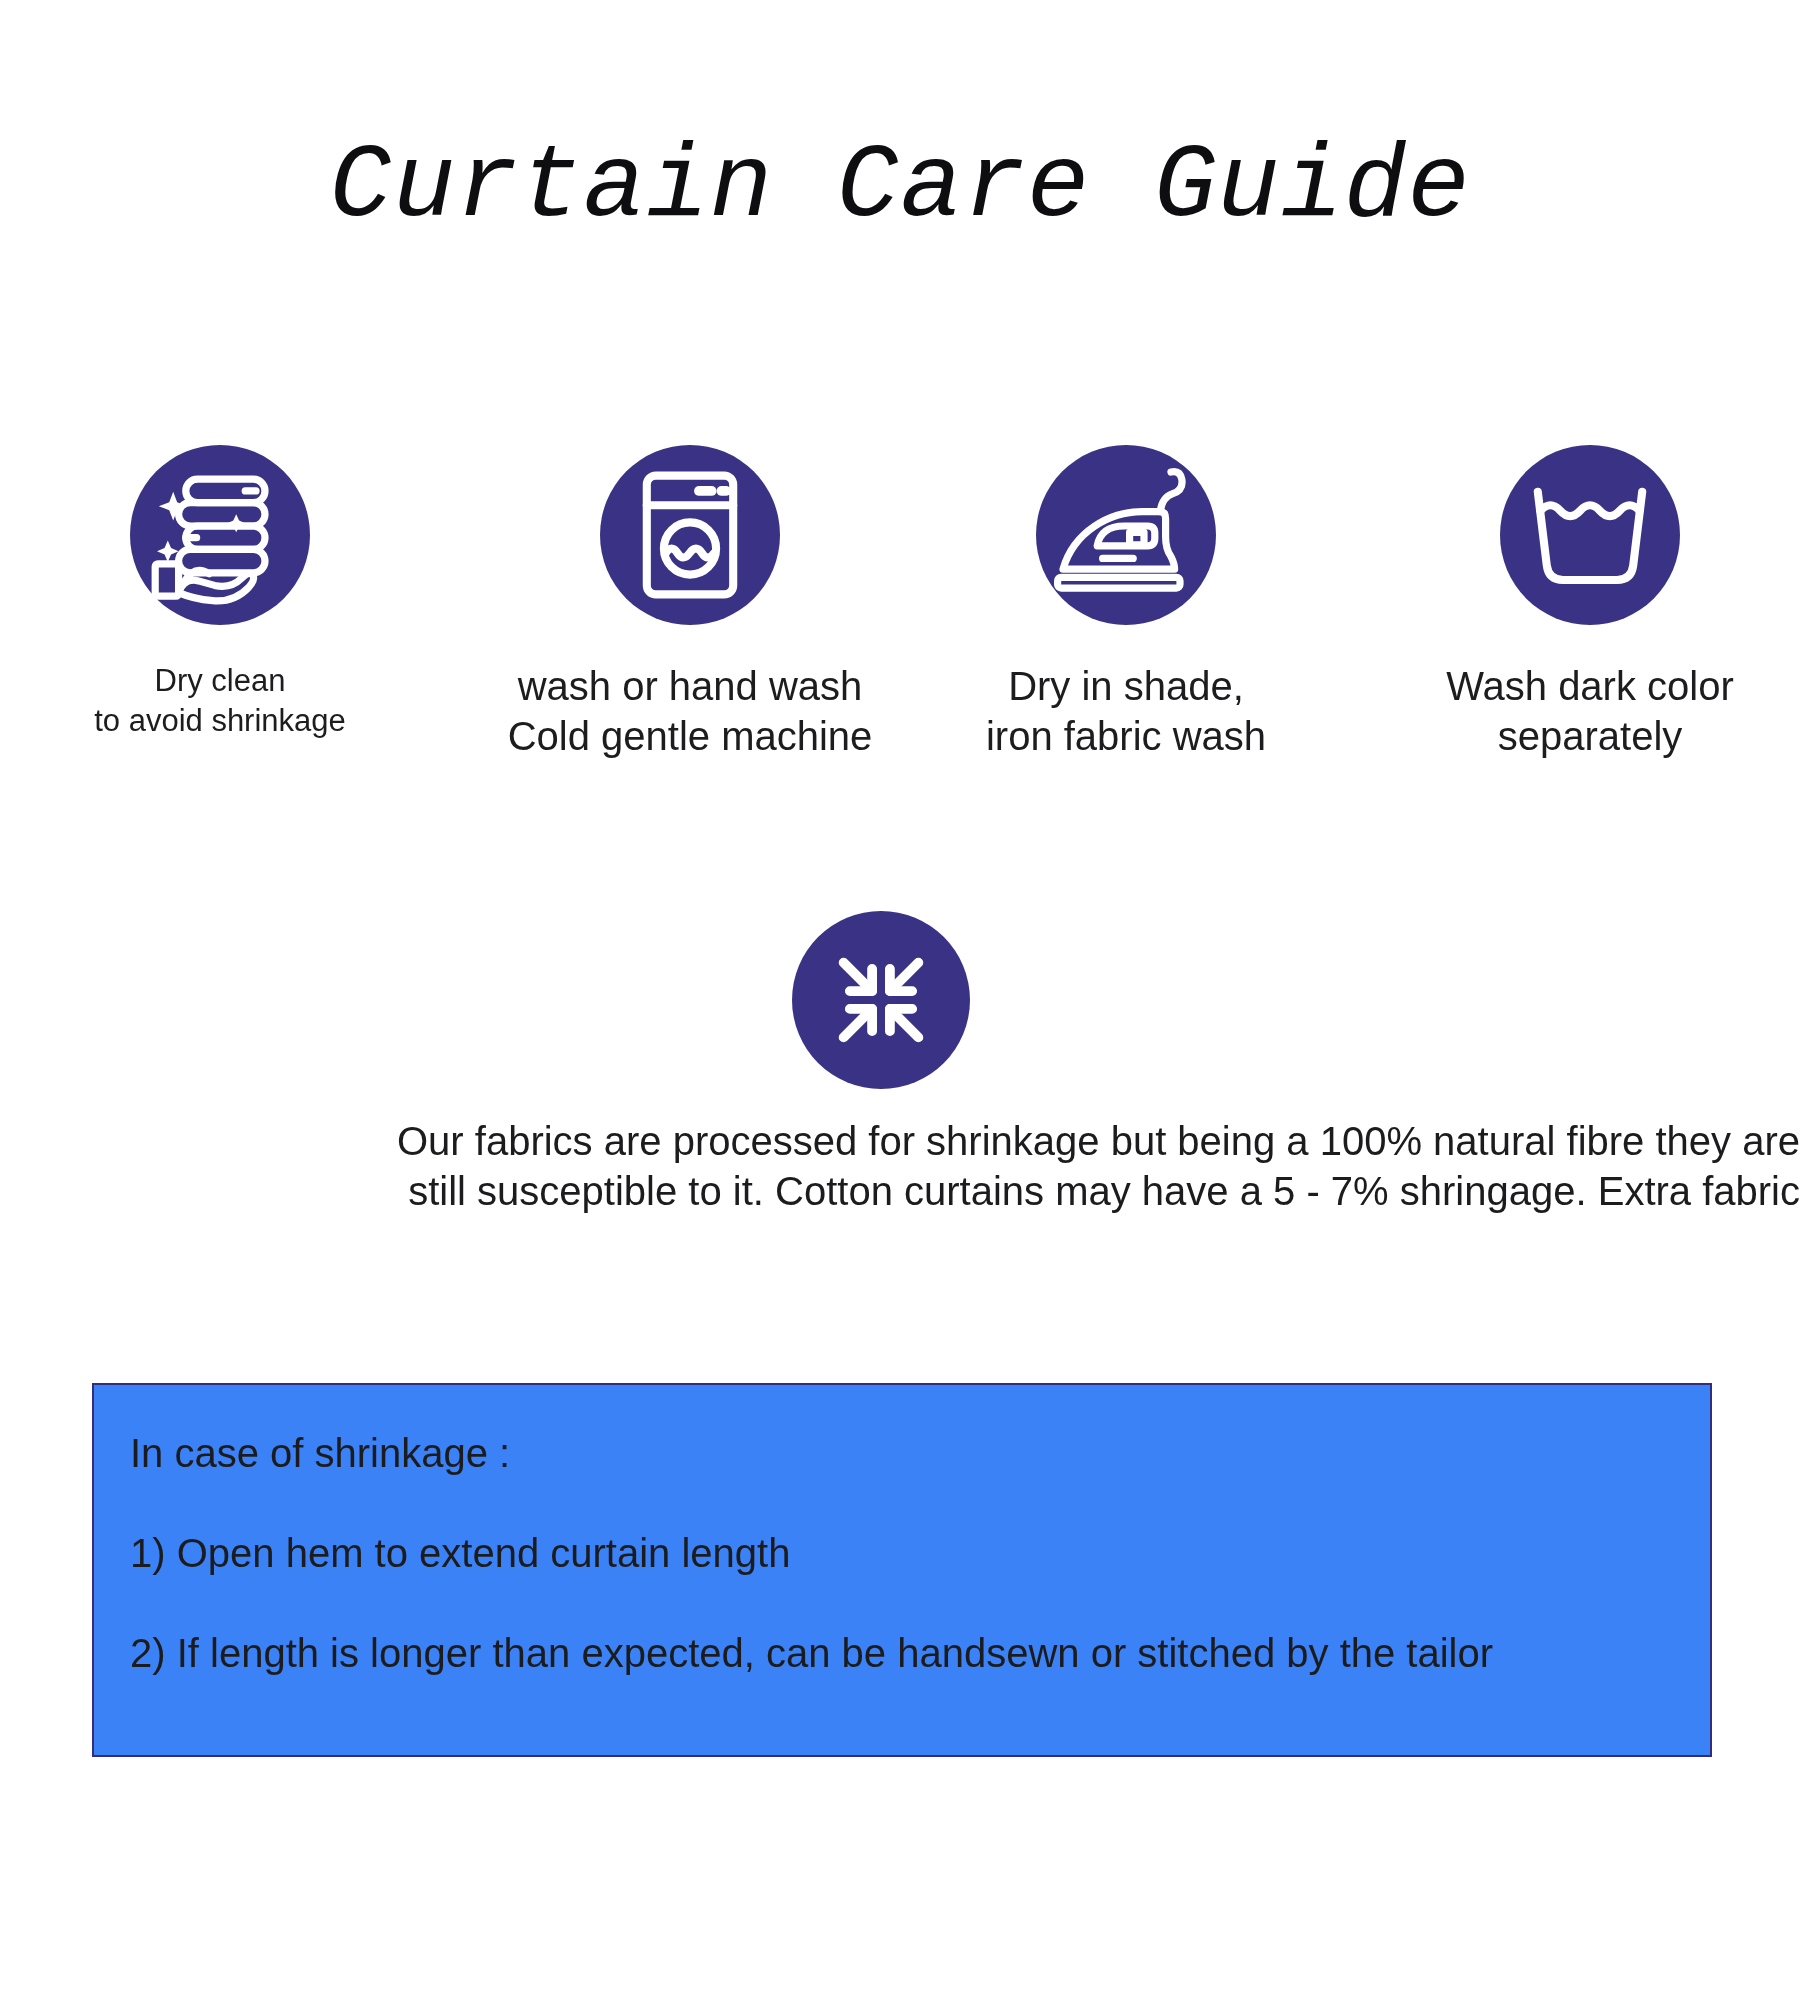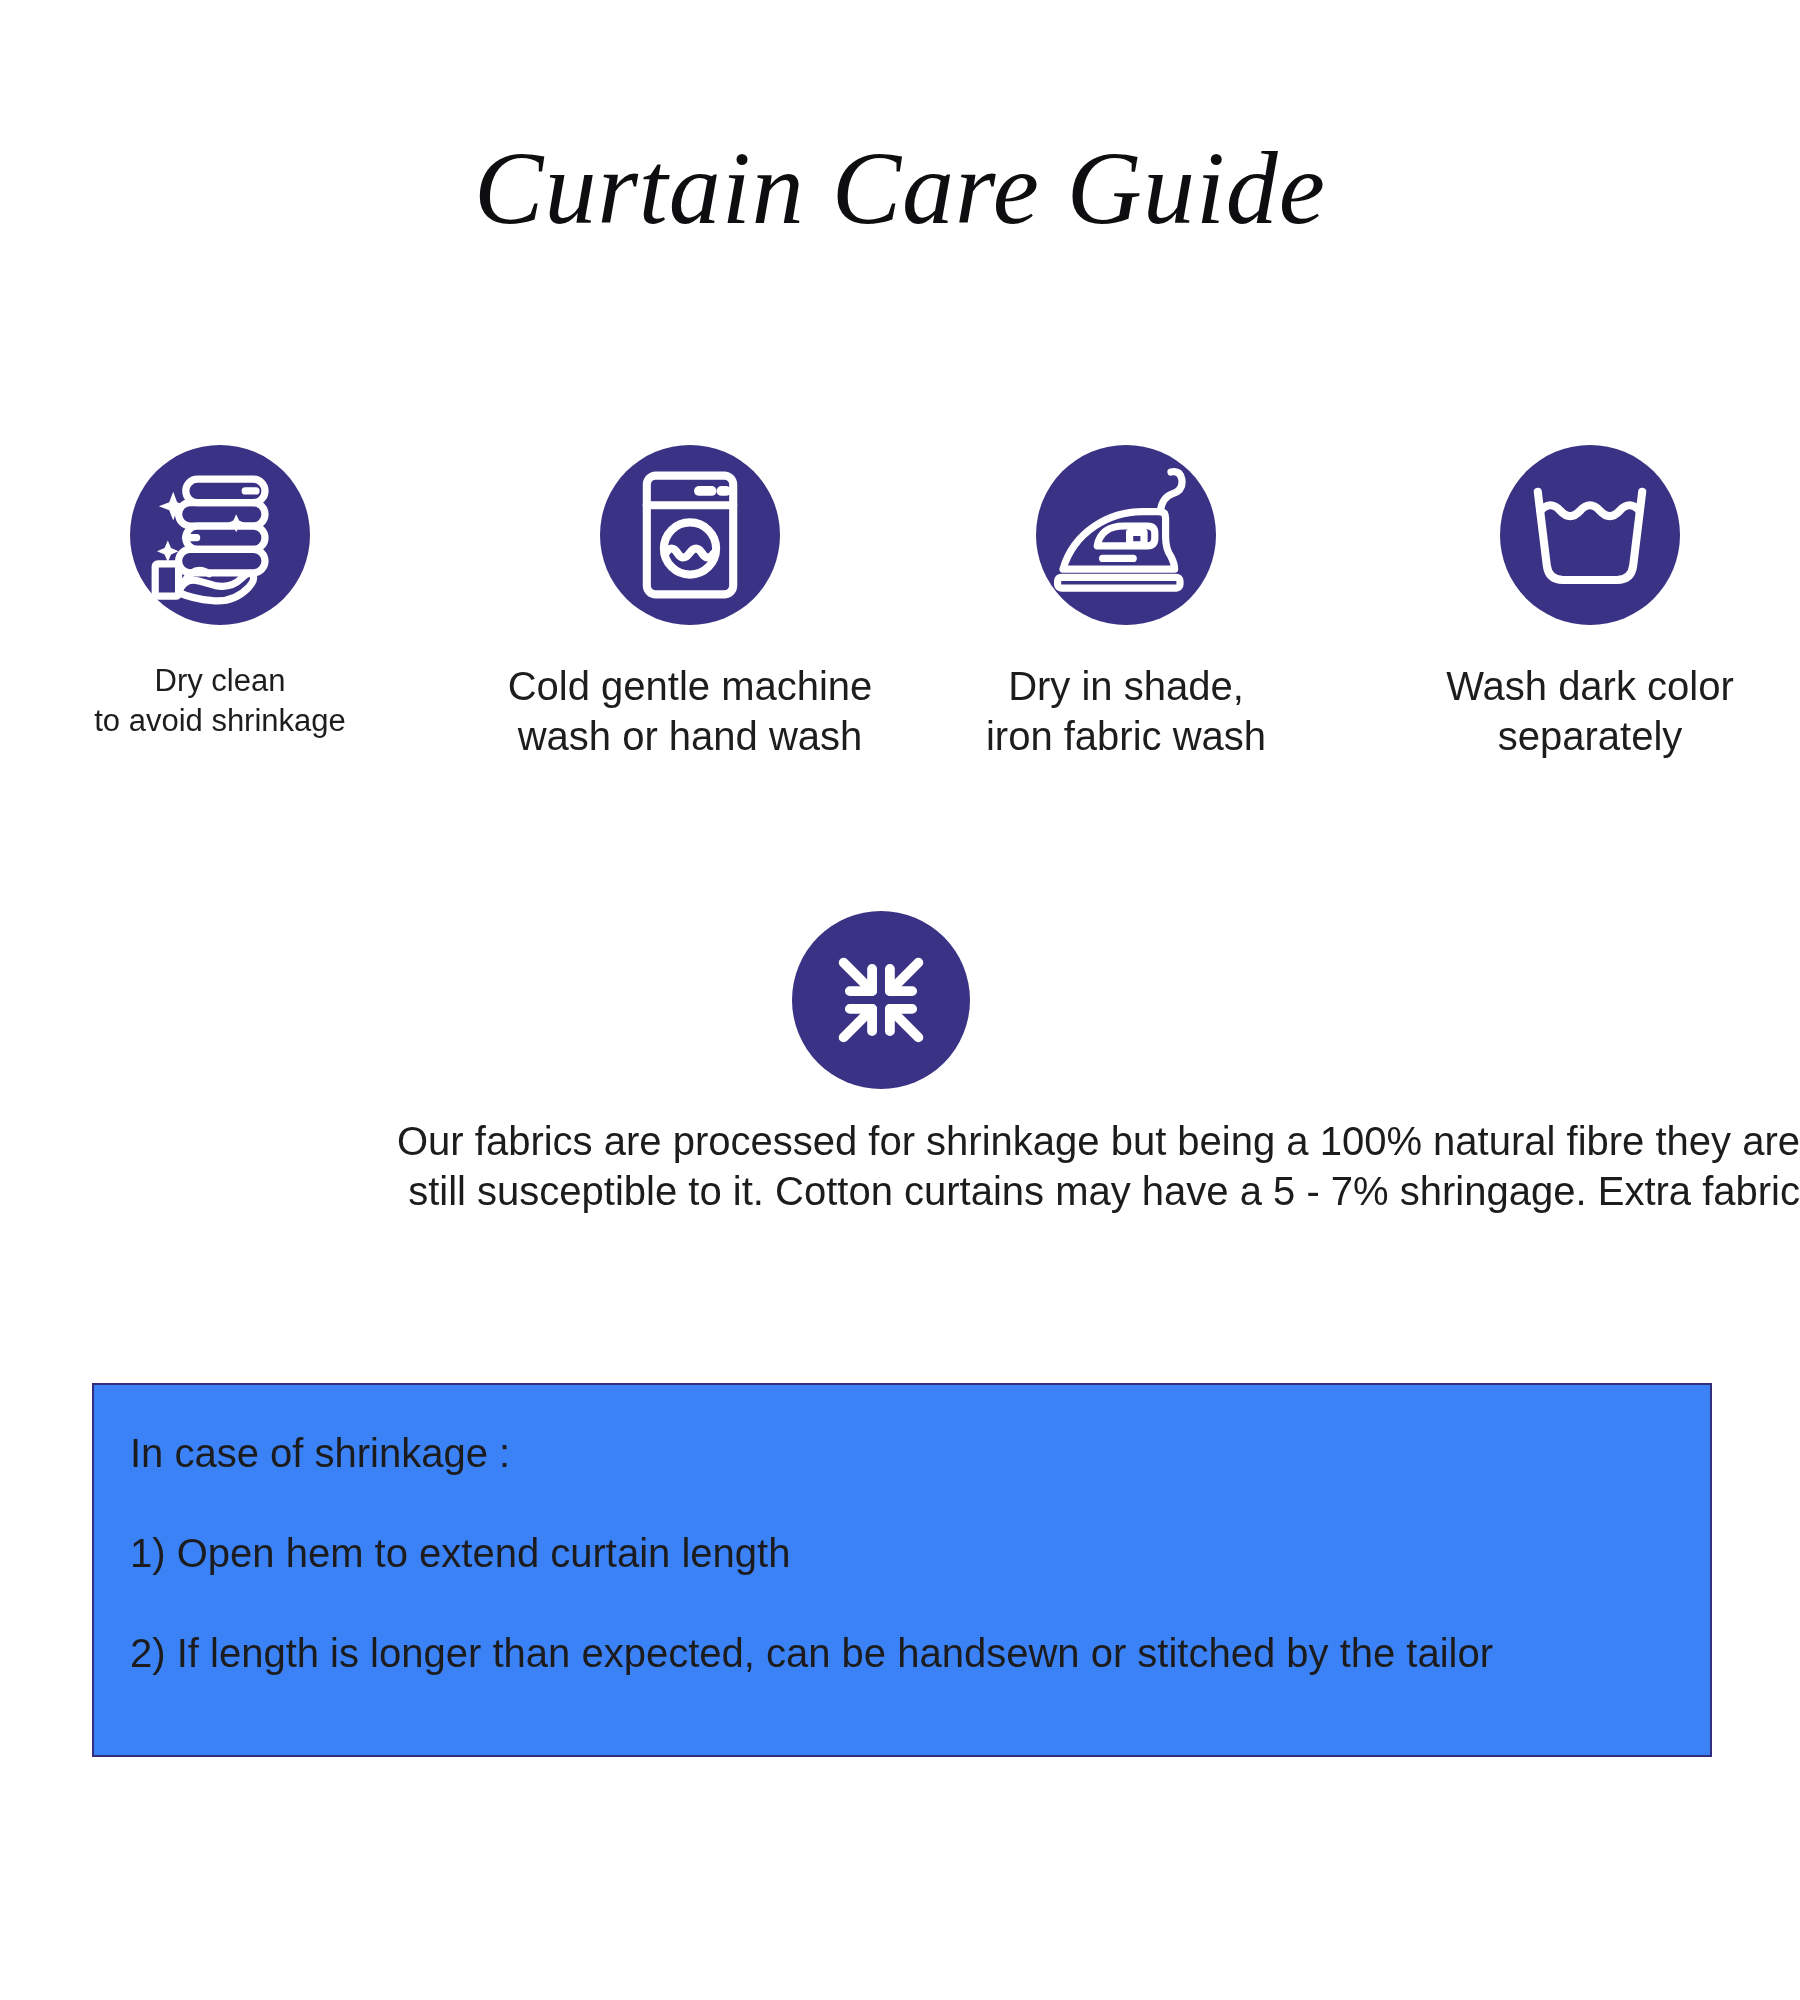--- a/index.html
+++ b/index.html
@@ -8,21 +8,21 @@
     width:1800px;height:2000px;
     background:#ffffff;
     overflow:hidden;
     font-family:"Liberation Sans","DejaVu Sans",sans-serif;
     color:#1d1d1f;
   }
   .page-title{
     position:absolute;top:128px;left:0;width:1800px;
     margin:0;
     text-align:center;
-    font-family:Liberation Serif, serif;
+    font-family:Liberation Mono, monospace;
     font-style:italic;
     font-weight:500;
     font-size:104px;
     letter-spacing:1px;
     color:#0e0e10;
   }
   .care-col{
     position:absolute;top:445px;width:460px;
     display:flex;flex-direction:column;align-items:center;
   }
@@ -110,22 +110,22 @@
           <rect x="26" y="17" width="48" height="66" rx="5"></rect>
           <path d="M26 33.5 H74"></path>
           <line x1="55" y1="25.5" x2="62" y2="25.5" stroke-width="5.5"></line>
           <line x1="67.5" y1="25.5" x2="70" y2="25.5" stroke-width="5.5"></line>
           <circle cx="50" cy="57.5" r="14.5"></circle>
           <path d="M36.5 60 Q39.8 55 43 60 T49.8 60 T56.6 60 T63.5 60"></path>
         </g>
       </svg>
     </div>
     <div class="care-label">
+      <span>wash or hand wash</span>
       <span>Cold gentle machine</span>
-      <span>wash or hand wash</span>
     </div>
   </div>
 
   <div class="care-col c3">
     <div class="icon-circle">
       <svg viewBox="0 0 100 100" aria-hidden="true">
         <g fill="none" stroke="#fff" stroke-width="4" stroke-linecap="round" stroke-linejoin="round">
           <path d="M15 69 C21 48 41 37 59 37 L69 37 Q72 37 72 41 L72 51 Q72 58 75 62 Q77 66 77 69 Z"></path>
           <path d="M34 56 Q36 45 49 45 L62 45 Q66 45 66 49 L66 52 Q66 56 62 56 Z"></path>
           <rect x="52" y="48.5" width="8" height="7"></rect>

